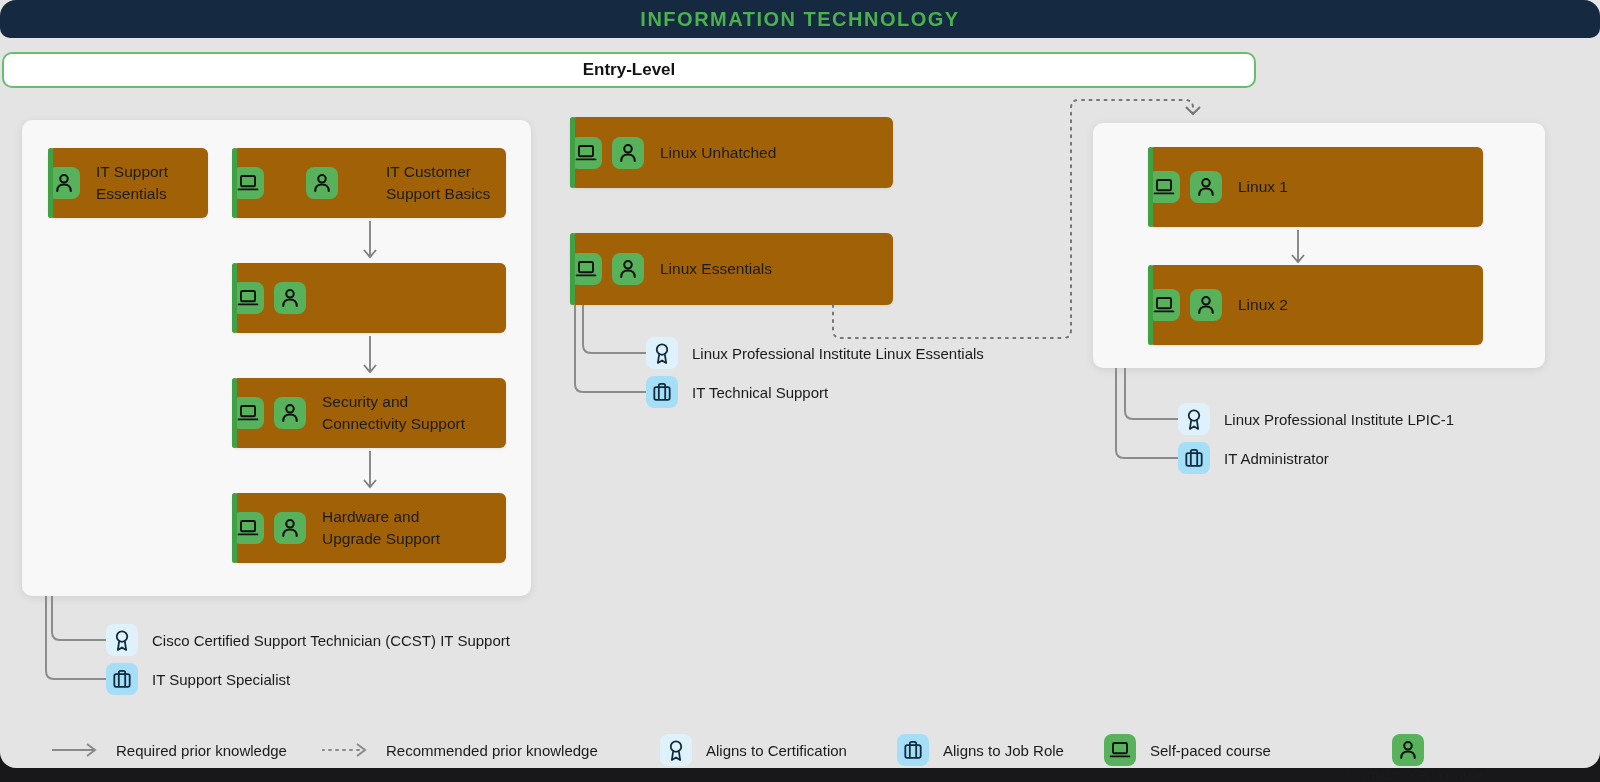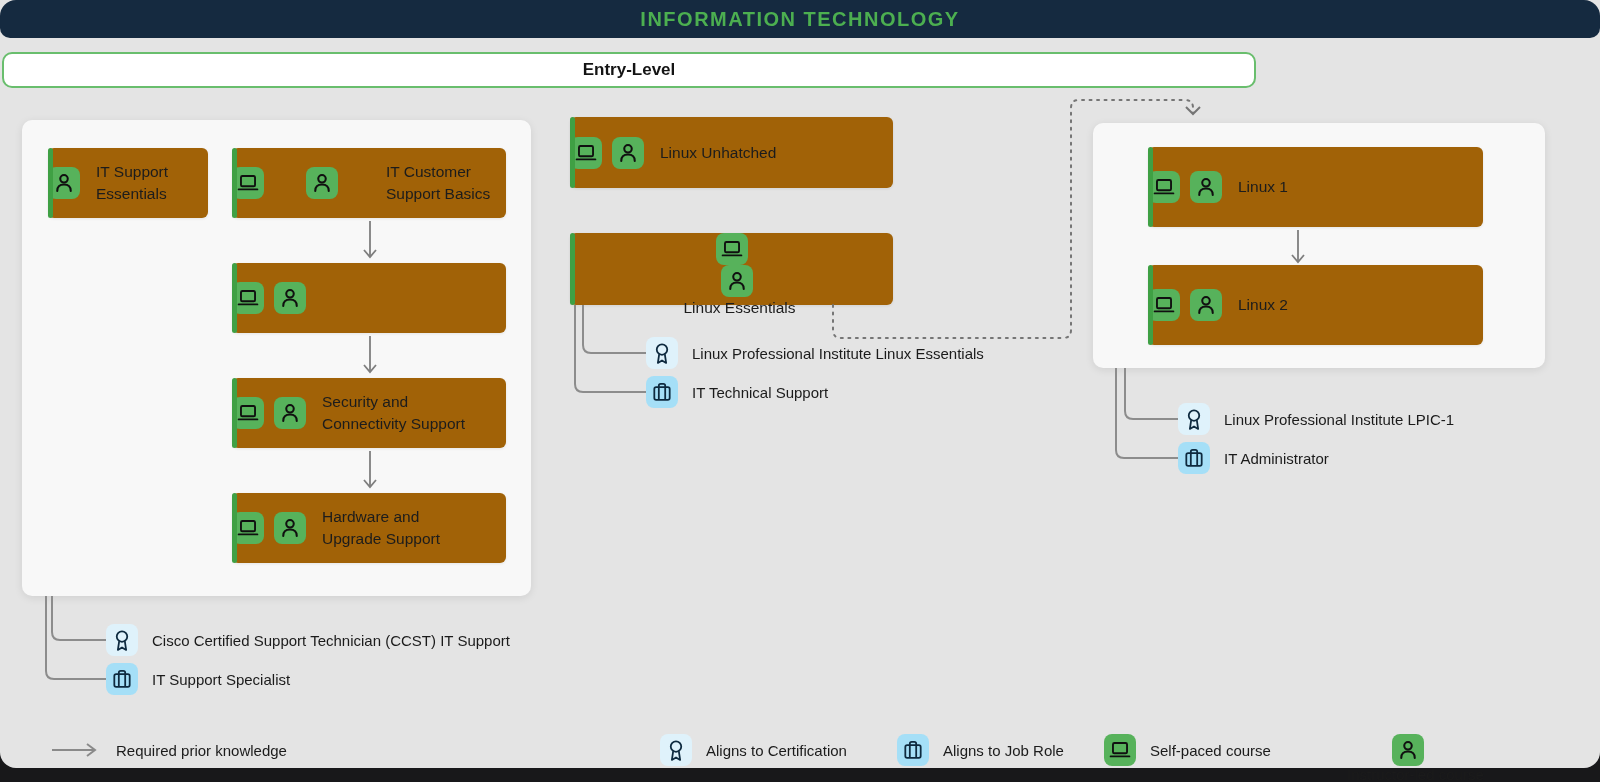--- a/index.html
+++ b/index.html
@@ -183,21 +183,21 @@
             <use href="#i-laptop"></use>
           </svg>
         </span>
     <span class="tile green">
           <svg width="30" height="30" viewBox="0 0 32 32">
             <use href="#i-person"></use>
           </svg>
         </span>
     <span class="card-title">Linux Unhatched</span>
   </div>
-  <div class="card" style="left:570px;top:233px;width:323px;height:72px;flex-direction:column;">
+  <div class="card" style="left:570px;top:233px;width:323px;height:72px;">
     <span class="bar"></span>
     <span class="tile green">
           <svg width="30" height="30" viewBox="0 0 32 32">
             <use href="#i-laptop"></use>
           </svg>
         </span>
     <span class="tile green">
           <svg width="30" height="30" viewBox="0 0 32 32">
             <use href="#i-person"></use>
           </svg>
@@ -287,20 +287,29 @@
 
   <div class="align-row" style="left:52px;top:734px;">
     <span class="legend-arrow">
       <svg width="50" height="16">
             <line x1="0" y1="8" x2="42" y2="8" stroke="#8A8A8A" stroke-width="2"></line>
             <polyline points="35,2 43,8 35,14" fill="none" stroke="#8A8A8A" stroke-width="2"></polyline>
           </svg>
     </span>
     <span class="align-label">Required prior knowledge</span>
   </div>
+  <div class="align-row" style="left:322px;top:734px;">
+    <span class="legend-arrow">
+      <svg width="50" height="16">
+            <line x1="0" y1="8" x2="40" y2="8" stroke="#8A8A8A" stroke-width="2" stroke-dasharray="2 5" stroke-linecap="round"></line>
+            <polyline points="35,2 43,8 35,14" fill="none" stroke="#8A8A8A" stroke-width="2"></polyline>
+          </svg>
+    </span>
+    <span class="align-label">Recommended prior knowledge</span>
+  </div>
   <div class="align-row" style="left:660px;top:734px;">
     <span class="tile cert">
           <svg width="30" height="30" viewBox="0 0 32 32">
             <use href="#i-ribbon"></use>
           </svg>
         </span>
     <span class="align-label">Aligns to Certification</span>
   </div>
   <div class="align-row" style="left:897px;top:734px;">
     <span class="tile job">

